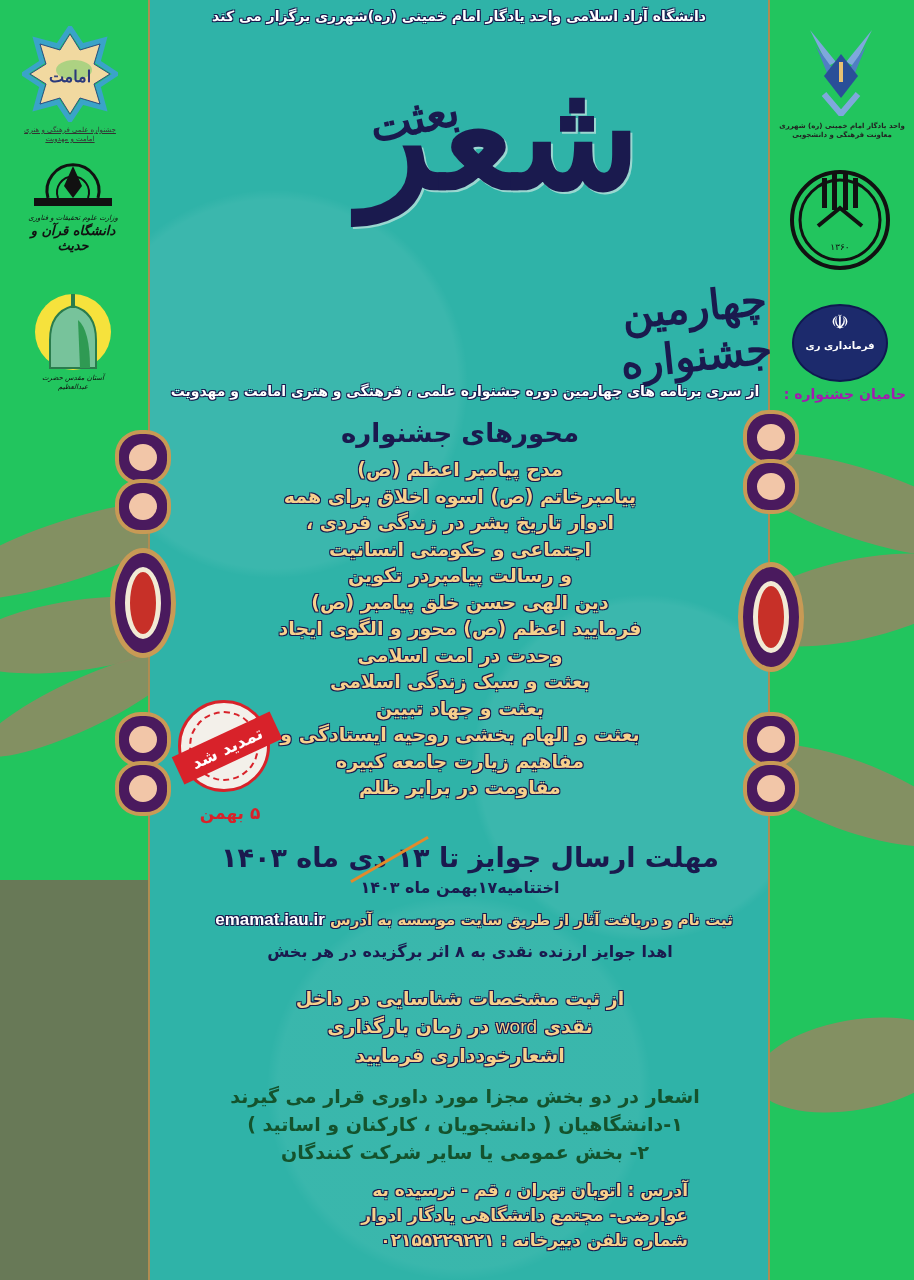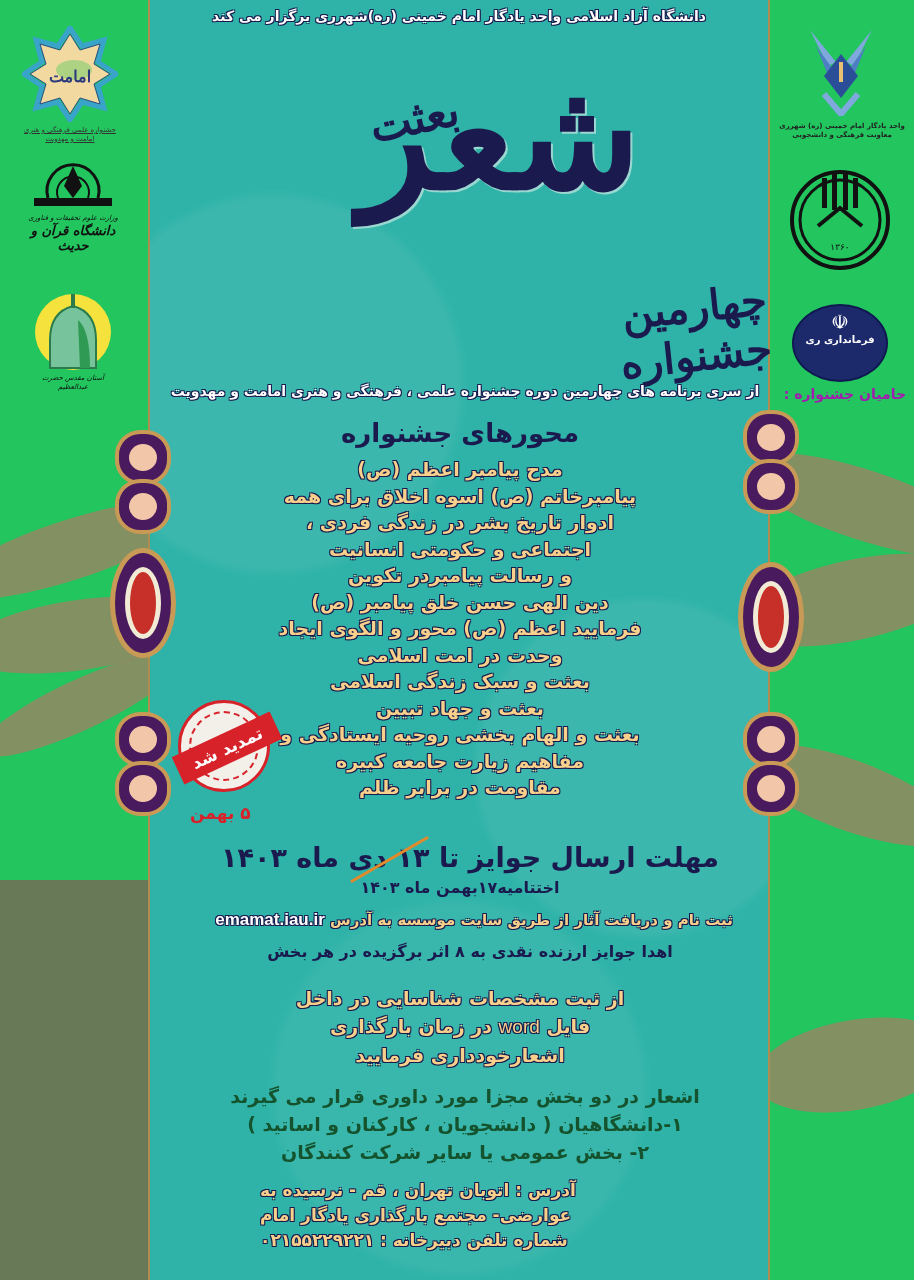--- a/index.html
+++ b/index.html
@@ -100,37 +100,37 @@
   .notice {
     top: 984px; left: 260px; width: 400px; text-align: center;
     font-weight: bold; font-size: 19px; line-height: 28px;
   }
   .notice .word { font-family: "Liberation Sans", sans-serif; font-weight: normal; direction: ltr; unicode-bidi: embed; }
   .judging {
     top: 1082px; left: 170px; width: 590px; text-align: center;
     font-weight: bold; font-size: 19px; line-height: 28px; color: #14532d; white-space: nowrap;
   }
   .address {
-    top: 1178px; left: 260px; width: 420px; text-align: left;
+    top: 1178px; left: 268px; width: 420px; text-align: right;
     font-weight: bold; font-size: 17px; line-height: 25px; white-space: nowrap;
   }
 
   
   .stamp {
     top: 700px; left: 178px; width: 92px; height: 92px; border-radius: 50%;
     background: #f3f0ea; border: 3px solid #d8222a;
   }
   .stamp-inner { position:absolute; inset: 8px; border: 2px dashed #d8222a; border-radius: 50%; }
   .stamp-band {
     position: absolute; top: 30px; left: -8px; width: 108px; height: 30px;
     background: #d8222a; color: #fff; font-weight: bold; font-size: 17px;
     text-align: center; line-height: 30px; transform: rotate(-25deg);
   }
   .new-date {
-    top: 803px; left: 190px; width: 80px; text-align: left;
+    top: 803px; left: 190px; width: 80px; text-align: center;
     font-weight: bold; font-size: 17px; color: #d8222a;
   }
 
   
   .ornament { position: absolute; width: 62px; }
   .orn-piece {
     width: 56px; margin: 0 auto; background: #4a1a5e; border: 4px solid #c89a55;
     border-radius: 45% 45% 45% 45%; position: relative;
   }
   .orn-piece .inner { position: absolute; inset: 10px; background: #f2c6a8; border-radius: 50%; }
@@ -214,21 +214,21 @@
       <rect x="44" y="6" width="5" height="36" fill="#111"></rect>
       <rect x="55" y="6" width="5" height="36" fill="#111"></rect>
       <rect x="65" y="10" width="5" height="30" fill="#111"></rect>
       <path d="M30 58 L52 40 L74 58" fill="none" stroke="#111" stroke-width="4"></path>
       <text x="52" y="82" text-anchor="middle" font-size="9" fill="#111" font-family="DejaVu Sans, sans-serif">۱۳۶۰</text>
     </svg>
   </div>
 
   <div class="logo" style="top:304px;left:22px;width:96px;height:78px;border-radius:50%;background:#1c2a6c;border:2px solid #0f1850;">
     <div style="color:#fff;text-align:center;font-size:20px;margin-top:4px;">☫</div>
-    <div style="color:#fff;text-align:center;font-size:10px;font-weight:bold;">فرمانداری ری</div>
+    <div style="color:#fff;text-align:center;font-size:10px;font-weight:bold;margin-top:6px;">فرمانداری ری</div>
   </div>
 </div>
 
 <div class="center"></div>
 
 <div class="abs organizer">دانشگاه آزاد اسلامی واحد یادگار امام خمینی (ره)شهرری برگزار می کند</div>
 
 <div class="abs calligraphy-main">شعر</div>
 <div class="abs calligraphy-sub">بعثت</div>
 <div class="abs calligraphy-festival">چهارمین جشنواره</div>
@@ -312,30 +312,30 @@
 
 <div class="abs register">
   <span class="lbl">ثبت نام و دریافت آثار از طریق سایت موسسه به آدرس</span>
   <span class="url">emamat.iau.ir</span>
 </div>
 <div class="abs prizes">اهدا جوایز ارزنده نقدی به ۸ اثر برگزیده در هر بخش</div>
 
 <div class="abs notice txt-cream">
   <div>از ثبت مشخصات شناسایی در داخل</div>
   <div>
-    <span>فایل</span>
+    <span>نقدی</span>
     <span class="word">word</span>
     <span>در زمان بارگذاری</span>
   </div>
   <div>اشعارخودداری فرمایید</div>
 </div>
 
 <div class="abs judging">
   <div>اشعار در دو بخش مجزا مورد داوری قرار می گیرند</div>
   <div>۱-دانشگاهیان ( دانشجویان ، کارکنان و اساتید )</div>
   <div>۲- بخش عمومی یا سایر شرکت کنندگان</div>
 </div>
 
 <div class="abs address txt-cream">
   <div>آدرس : اتوبان تهران ، قم - نرسیده به</div>
-  <div>عوارضی- مجتمع بارگذاری یادگار امام</div>
+  <div>عوارضی- مجتمع دانشگاهی یادگار ادوار</div>
   <div>شماره تلفن دبیرخانه : ۰۲۱۵۵۲۲۹۲۲۱</div>
 </div>
 
 </body></html>

